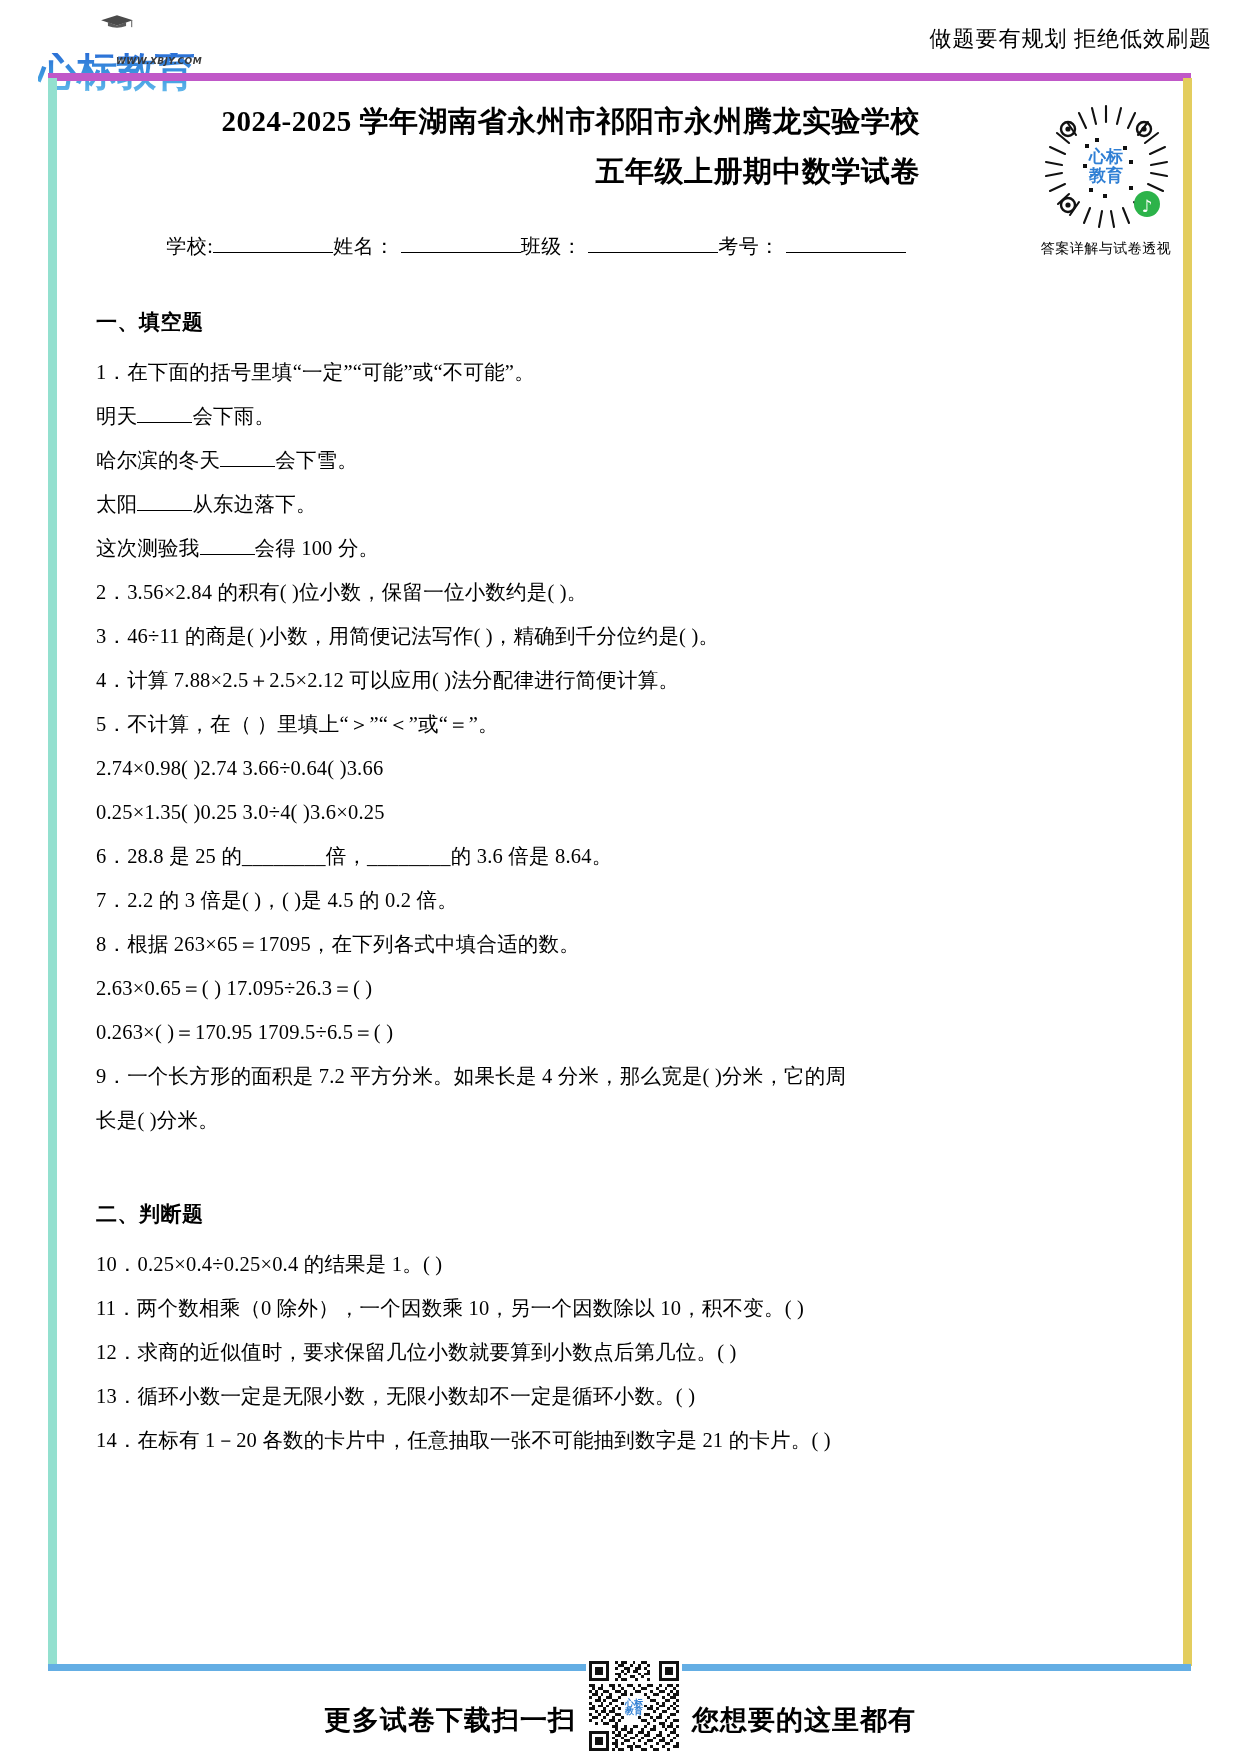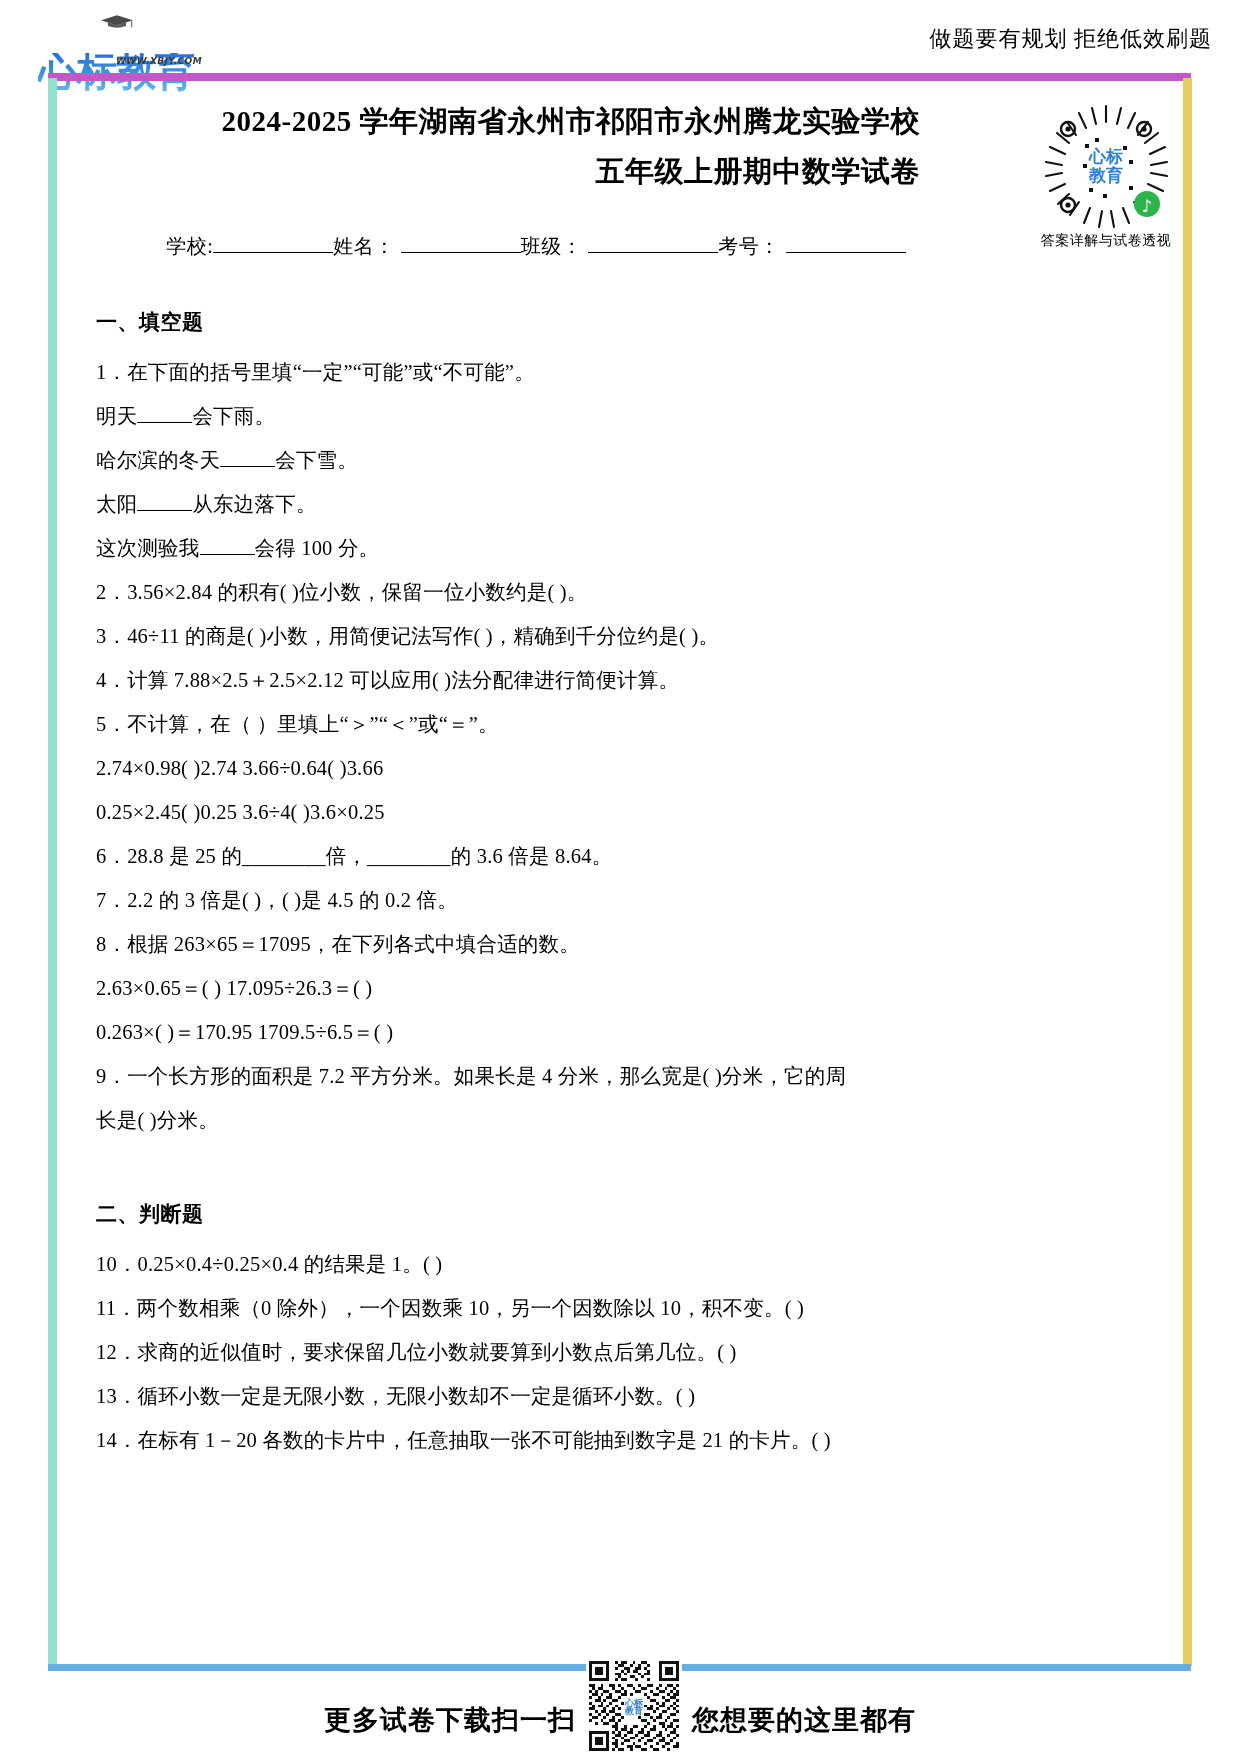--- a/index.html
+++ b/index.html
@@ -116,20 +116,21 @@
     left: 920px; top: 6px;
     width: 180px;
     text-align: center;
   }
   .qr-burst {
     width: 130px; height: 130px;
     margin: 0 auto;
     position: relative;
   }
   .qr-caption {
+    margin-top: 8px;
     font-size: 14px;
     letter-spacing: 0.5px;
     white-space: nowrap;
   }
 
   .info-line {
     text-align: center;
     font-size: 20px;
     margin-top: 37px;
     letter-spacing: 0.5px;
@@ -301,21 +302,21 @@
 
     <div class="sub"><span>太阳</span><span class="ul ul-55"></span><span>从东边落下。</span></div>
 
     <div class="sub"><span>这次测验我</span><span class="ul ul-55"></span><span>会得 100 分。</span></div>
 
     <div class="q">2．3.56×2.84 的积有(          )位小数，保留一位小数约是(          )。</div>
     <div class="q">3．46÷11 的商是(             )小数，用简便记法写作(              )，精确到千分位约是(               )。</div>
     <div class="q">4．计算 7.88×2.5＋2.5×2.12 可以应用(         )法分配律进行简便计算。</div>
     <div class="q">5．不计算，在（  ）里填上“＞”“＜”或“＝”。</div>
     <div class="q">2.74×0.98(             )2.74     3.66÷0.64(               )3.66</div>
-    <div class="q">0.25×2.45(             )0.25     3.6÷4(                )3.6×0.25</div>
+    <div class="q">0.25×1.35(             )0.25     3.0÷4(                )3.6×0.25</div>
     <div class="q">6．28.8 是 25 的________倍，________的 3.6 倍是 8.64。</div>
     <div class="q">7．2.2 的 3 倍是(               )，(                )是 4.5 的 0.2 倍。</div>
     <div class="q">8．根据 263×65＝17095，在下列各式中填合适的数。</div>
     <div class="q">2.63×0.65＝(                )           17.095÷26.3＝(                 )</div>
     <div class="q">0.263×(                 )＝170.95     1709.5÷6.5＝(                 )</div>
     <div class="q">9．一个长方形的面积是 7.2 平方分米。如果长是 4 分米，那么宽是(               )分米，它的周</div>
     <div class="q">长是(               )分米。</div>
   </div>
 
   <div class="section" style="margin-top:58px;">

